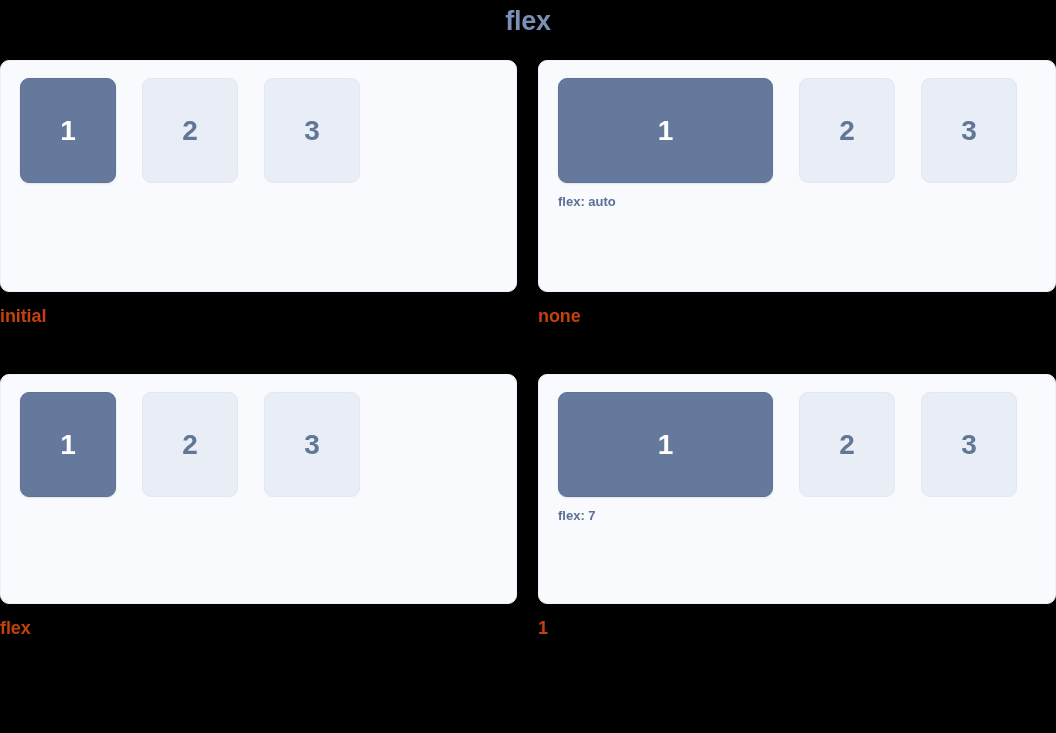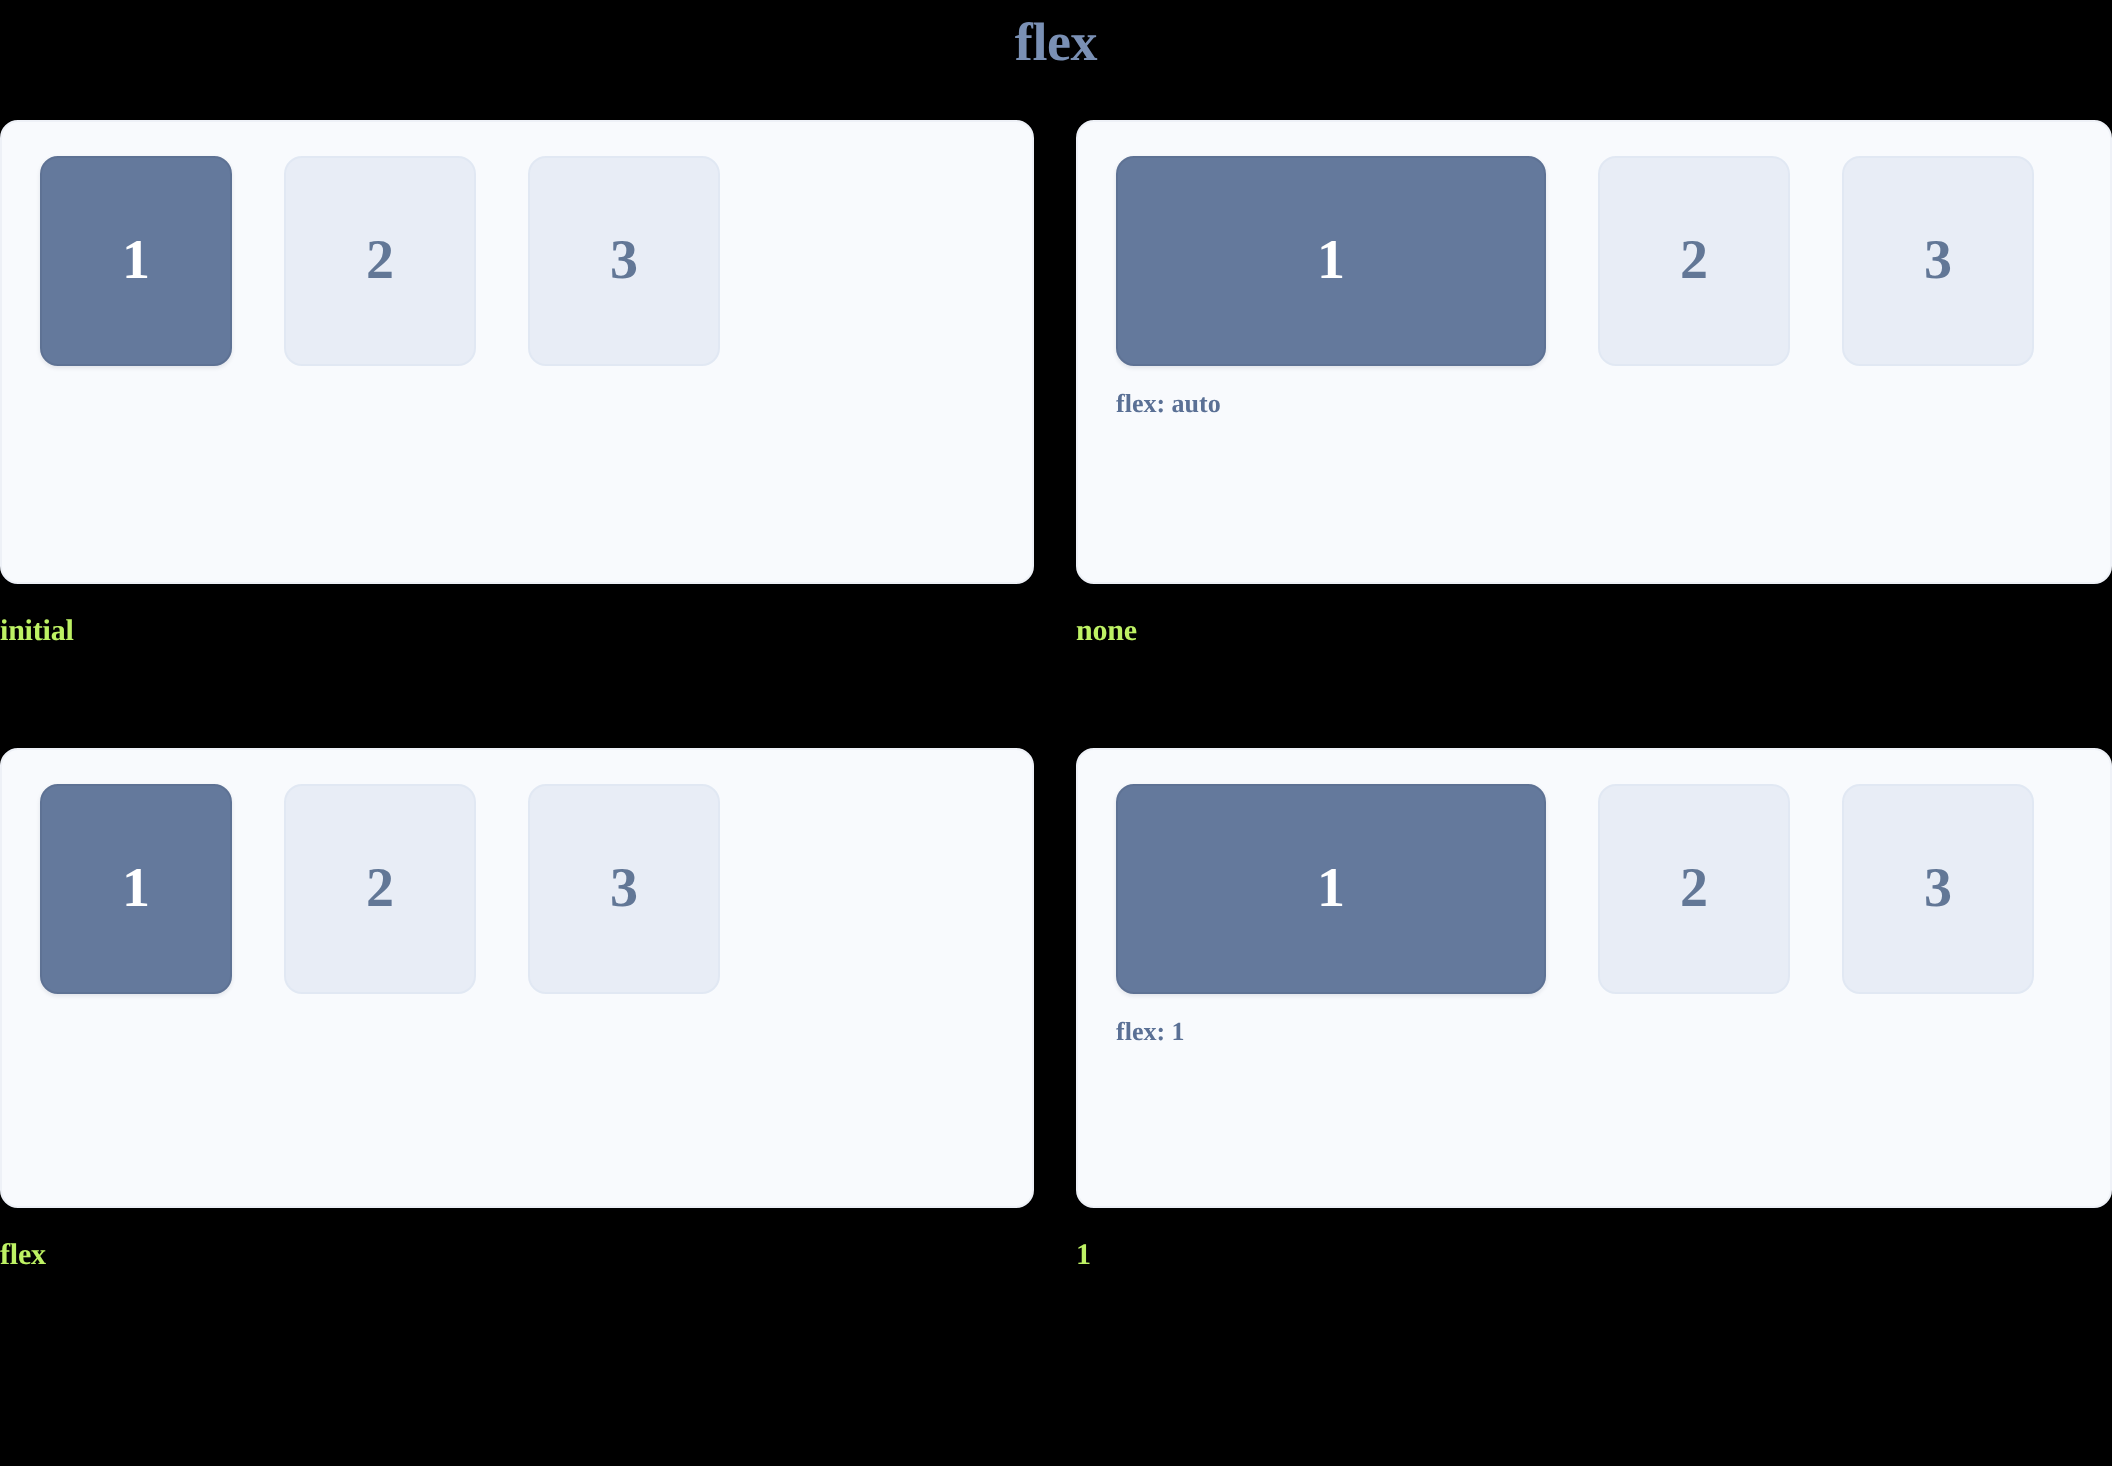--- a/index.html
+++ b/index.html
@@ -10,21 +10,20 @@
     background: #000000;
     font-family: "Liberation Sans", sans-serif;
     overflow: hidden;
   }
 
   .page {
     position: relative;
     width: 1056px;
     height: 561px;
     background: #000000;
-    font-family: Liberation Serif, serif;
   }
 
   
   .page-title {
     position: absolute;
     top: 4px;
     left: 0;
     width: 1056px;
     text-align: center;
     font-size: 27px;
@@ -109,23 +108,23 @@
     margin-top: 11px;
     font-size: 13px;
     font-weight: bold;
     color: #5a7095;
     line-height: 16px;
   }
 
   .cell-caption {
     margin-top: 12px;
     height: 28px;
-    font-size: 15px;
+    font-size: 18px;
     font-weight: bold;
-    color: #bef264;
+    color: #c2410c;
     line-height: 24px;
     letter-spacing: -0.1px;
   }
 </style>
 </head>
 <body>
 
 <div class="page">
 
   <div class="page-title">flex</div>
@@ -166,19 +165,19 @@
       <div class="cell-caption">flex</div>
     </div>
 
     <div class="demo-cell">
       <div class="demo-panel">
         <div class="flex-row">
           <div class="flex-box primary basis fx-one">1</div>
           <div class="flex-box muted basis fx-initial">2</div>
           <div class="flex-box muted basis fx-initial">3</div>
         </div>
-        <div class="code-label">flex: 1</div>
+        <div class="code-label">flex: 7</div>
       </div>
       <div class="cell-caption">1</div>
     </div>
 
   </div>
 </div>
 
 </body></html>

